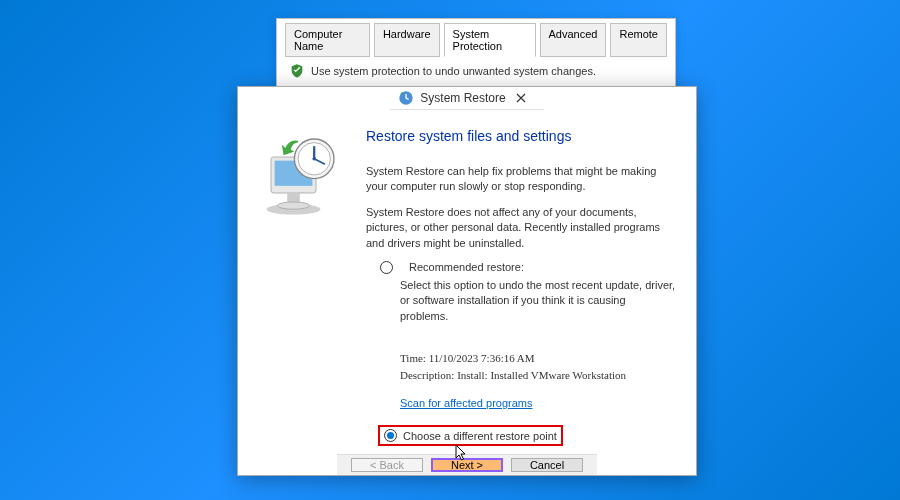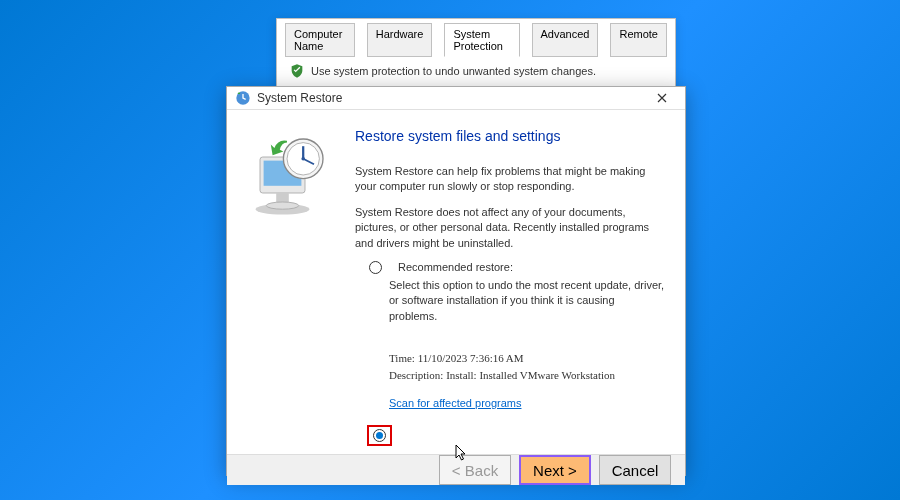--- a/index.html
+++ b/index.html
@@ -7,34 +7,34 @@
     
     .bg-window {
       position: absolute;
       top: 18px; left: 276px;
       width: 400px; height: 80px;
       background: #fff;
       border: 1px solid #c0c0c0;
       box-shadow: 0 2px 10px rgba(0,0,0,.15);
     }
     .bg-titlebar { height: 28px; display: flex; align-items: center; padding: 0 10px; font-size: 12px; color: #333; border-bottom: 1px solid #e5e5e5; }
-    .bg-tabs { display: flex; gap: 12px; padding: 4px 8px 0; font-size: 11px; }
+    .bg-tabs { display: flex; gap: 4px; padding: 4px 8px 0; font-size: 11px; }
     .bg-tab { padding: 4px 8px; border: 1px solid #c0c0c0; background: #f0f0f0; cursor: pointer; }
     .bg-tab.active { background: #fff; border-bottom: 1px solid #fff; }
     .bg-content { font-size: 11px; padding: 6px 12px; color: #333; display: flex; align-items: center; gap: 6px; }
     .shield-mini { width: 16px; height: 16px; }
     
     .wizard {
       position: absolute;
-      top: 86px; left: 226px;
+      top: 86px; left: 237px;
       width: 460px; height: 390px;
       background: #fff;
       border: 1px solid #aaa;
       box-shadow: 0 4px 20px rgba(0,0,0,.3);
-      display: flex; flex-direction: column;
+      display: flex; flex-direction: column; align-items: center;
     }
     .wiz-titlebar { height: 30px; display: flex; align-items: center; justify-content: space-between; padding: 0 8px; border-bottom: 1px solid #e0e0e0; }
     .wiz-title-left { display: flex; align-items: center; gap: 6px; font-size: 12px; color: #333; }
     .close-btn { width: 30px; height: 22px; display: flex; align-items: center; justify-content: center; font-size: 14px; cursor: pointer; color: #333; }
     
     .wiz-body { flex: 1; display: flex; background: #fff; }
     .wiz-left { width: 120px; padding: 20px 10px; display: flex; justify-content: center; align-items: flex-start; }
     .restore-icon-lg { width: 90px; height: 90px; }
     .wiz-right { flex: 1; padding: 18px 20px 8px 8px; font-size: 11px; color: #333; }
     .wiz-heading { font-size: 14px; font-weight: normal; color: #0033aa; margin-bottom: 20px; }
@@ -43,21 +43,21 @@
     .option-block { margin-left: 14px; margin-bottom: 10px; }
     .radio-row { display: flex; align-items: center; gap: 16px; margin-bottom: 4px; }
     .radio { width: 13px; height: 13px; border: 1px solid #333; border-radius: 50%; display: inline-flex; align-items: center; justify-content: center; background: #fff; flex-shrink: 0; }
     .radio.checked::after { content: ''; width: 7px; height: 7px; border-radius: 50%; background: #0078d4; }
     .option-text { margin-left: 20px; line-height: 1.4; margin-bottom: 16px; }
     .detail-line { margin-left: 20px; line-height: 1.5; font-family: Liberation Serif, serif; }
     .link { color: #0066cc; text-decoration: underline; cursor: pointer; display: inline-block; margin-left: 20px; margin-top: 14px; }
     .highlighted-option { border: 2px solid #d00; padding: 2px 4px; display: inline-flex; align-items: center; gap: 6px; margin-left: 12px; margin-top: 6px; }
     
     .wiz-footer { height: 42px; background: #f0f0f0; border-top: 1px solid #ddd; display: flex; align-items: center; justify-content: flex-end; gap: 8px; padding: 0 14px; }
-    .btn { min-width: 72px; height: 30px; font-size: 15px; background: #e1e1e1; border: 1px solid #adadad; display: flex; align-items: center; justify-content: center; cursor: pointer; }
+    .btn { min-width: 72px; height: 14px; font-size: 11px; background: #e1e1e1; border: 1px solid #adadad; display: flex; align-items: center; justify-content: center; cursor: pointer; }
     .btn:disabled, .btn.disabled { color: #999; background: #f4f4f4; cursor: default; }
     .btn.primary { border: 2px solid #8b5cf6; background: #fdba74; }
     
     .cursor-arrow { position: absolute; top: 444px; left: 455px; width: 14px; height: 18px; z-index: 100; }
     
     .app-icon { width: 16px; height: 16px; }
   </style>
 </head>
 <body>
 
@@ -123,20 +123,21 @@
         </div>
         <div class="option-text">Select this option to undo the most recent update, driver, or software installation if you think it is causing problems.</div>
         <div style="height:10px"></div>
         <div class="detail-line">Time: 11/10/2023 7:36:16 AM</div>
         <div class="detail-line">Description: Install: Installed VMware Workstation</div>
         <span class="link">Scan for affected programs</span>
       </div>
       
       <div class="highlighted-option">
         <span class="radio checked"></span>
+        <span>Choose a different restore point</span>
       </div>
     </div>
   </div>
 
   <div class="wiz-footer">
     <button class="btn disabled" disabled="">&lt; Back</button>
     <button class="btn primary">Next &gt;</button>
     <button class="btn">Cancel</button>
   </div>
 </div>

